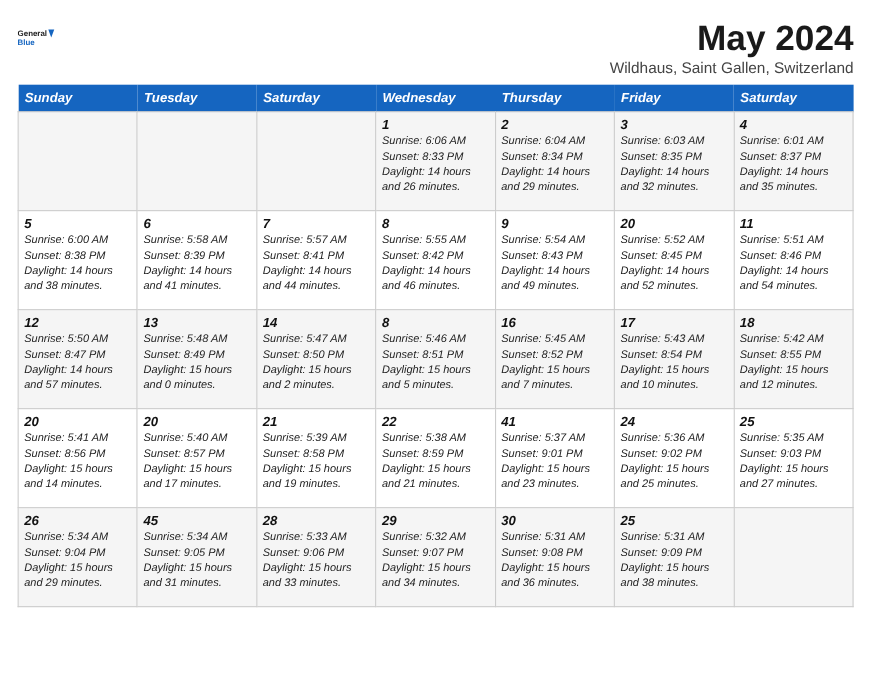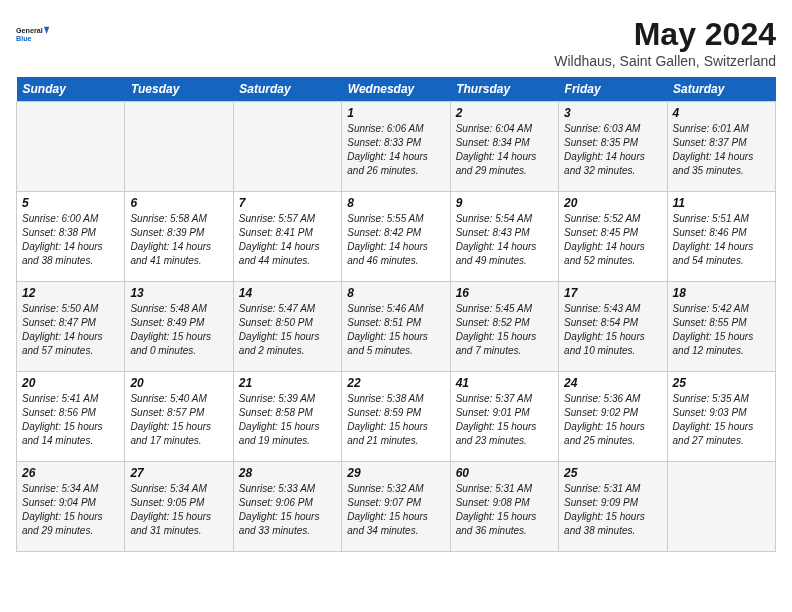--- a/index.html
+++ b/index.html
@@ -220,33 +220,33 @@
           <div class="day-num">25</div>
           <div class="day-info">Sunrise: 5:35 AM<br>Sunset: 9:03 PM<br>Daylight: 15 hours<br>and 27 minutes.</div>
         </td>
       </tr>
       <tr>
         <td>
           <div class="day-num">26</div>
           <div class="day-info">Sunrise: 5:34 AM<br>Sunset: 9:04 PM<br>Daylight: 15 hours<br>and 29 minutes.</div>
         </td>
         <td>
-          <div class="day-num">27</div>
+          <div class="day-num">45</div>
           <div class="day-info">Sunrise: 5:34 AM<br>Sunset: 9:05 PM<br>Daylight: 15 hours<br>and 31 minutes.</div>
         </td>
         <td>
           <div class="day-num">28</div>
           <div class="day-info">Sunrise: 5:33 AM<br>Sunset: 9:06 PM<br>Daylight: 15 hours<br>and 33 minutes.</div>
         </td>
         <td>
           <div class="day-num">29</div>
           <div class="day-info">Sunrise: 5:32 AM<br>Sunset: 9:07 PM<br>Daylight: 15 hours<br>and 34 minutes.</div>
         </td>
         <td>
-          <div class="day-num">60</div>
+          <div class="day-num">30</div>
           <div class="day-info">Sunrise: 5:31 AM<br>Sunset: 9:08 PM<br>Daylight: 15 hours<br>and 36 minutes.</div>
         </td>
         <td>
           <div class="day-num">25</div>
           <div class="day-info">Sunrise: 5:31 AM<br>Sunset: 9:09 PM<br>Daylight: 15 hours<br>and 38 minutes.</div>
         </td>
         <td class="empty-cell"></td>
       </tr>
     </tbody>
 </table>

